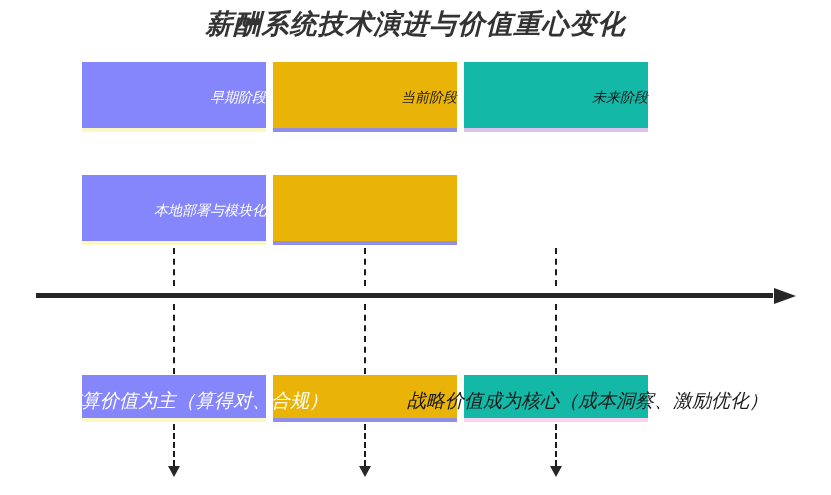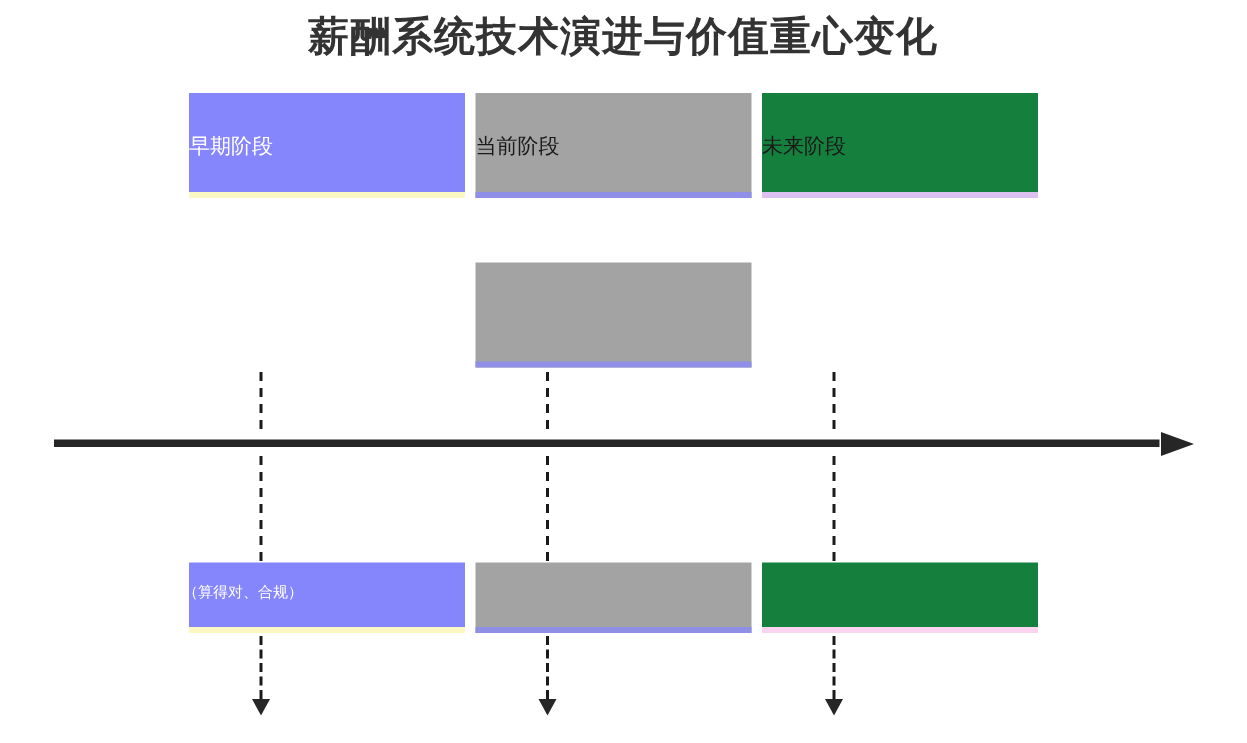--- a/index.html
+++ b/index.html
@@ -13,20 +13,21 @@
     font-family: "Liberation Sans", "DejaVu Sans", sans-serif;
     overflow: hidden;
     position: relative;
   }
 
   #canvas {
     position: relative;
     width: 831px;
     height: 495px;
     overflow: hidden;
+    font-style: italic;
   }
 
   
   #title {
     position: absolute;
     left: 0;
     top: 6px;
     width: 831px;
     text-align: center;
     font-size: 27px;
@@ -35,23 +36,22 @@
     letter-spacing: 1px;
     white-space: nowrap;
   }
 
   
   .stage-box {
     position: absolute;
     box-sizing: border-box;
     display: flex;
     align-items: center;
-    justify-content: flex-start;
+    justify-content: flex-end;
     overflow: visible;
-    margin-left: 44px;
   }
   .stage-box .accent {
     position: absolute;
     left: 0;
     bottom: 0;
     width: 100%;
     height: 4px;
   }
   .box-label {
     position: relative;
@@ -70,36 +70,36 @@
   .col2 { left: 273px; width: 184px; }
   .col3 { left: 464px; width: 184px; }
 
   
   .r3c1 { left: 82px;  width: 184px; }
   .r3c2 { left: 273px; width: 184px; }
   .r3c3 { left: 464px; width: 184px; }
 
   
   .fill-purple { background: #8585fc; }
-  .fill-yellow { background: #a3a3a3; }
-  .fill-green  { background: #15803d; }
+  .fill-yellow { background: #eab308; }
+  .fill-green  { background: #14b8a6; }
 
   .accent-yellow { background: #fbf8c3; }
   .accent-purple { background: #8f8fe8; }
   .accent-lilac  { background: #dcc0f0; }
   .accent-pinkish{ background: #fbd5ef; }
 
   .txt-white { color: #ffffff; }
   .txt-dark  { color: #1a1a1a; }
 
   
   .overflow-label {
     position: absolute;
     z-index: 5;
-    font-size: 10px;
+    font-size: 19px;
     white-space: nowrap;
     line-height: 1;
     top: 391px;
   }
 
   
   #timeline {
     position: absolute;
     left: 36px;
     top: 288px;
@@ -179,20 +179,24 @@
   <div class="stage-box row1 col2 fill-yellow">
     <span class="box-label txt-dark">当前阶段</span>
     <span class="accent accent-purple"></span>
   </div>
 
   <div class="stage-box row1 col3 fill-green">
     <span class="box-label txt-dark">未来阶段</span>
     <span class="accent accent-lilac"></span>
   </div>
 
+  <div class="stage-box row2 col1 fill-purple">
+    <span class="box-label txt-white">本地部署与模块化</span>
+    <span class="accent accent-yellow"></span>
+  </div>
 
   <div class="stage-box row2 col2 fill-yellow">
     <span class="accent accent-purple"></span>
   </div>
 
 
   <div class="dash-up c1x"></div>
   <div class="dash-up c2x"></div>
   <div class="dash-up c3x"></div>
 
@@ -211,20 +215,21 @@
 
   <div class="stage-box row3 r3c2 fill-yellow">
     <span class="accent accent-purple"></span>
   </div>
 
   <div class="stage-box row3 r3c3 fill-green">
     <span class="accent accent-pinkish"></span>
   </div>
 
   <span class="overflow-label txt-white" style="left:62px;">核算价值为主（算得对、合规）</span>
+  <span class="overflow-label txt-dark" style="left:407px;">战略价值成为核心（成本洞察、激励优化）</span>
 
   <div class="dash-down c1x"></div>
   <div class="dash-down c2x"></div>
   <div class="dash-down c3x"></div>
 
   <div class="dash-down-head c1hx"></div>
   <div class="dash-down-head c2hx"></div>
   <div class="dash-down-head c3hx"></div>
 
 </div>

